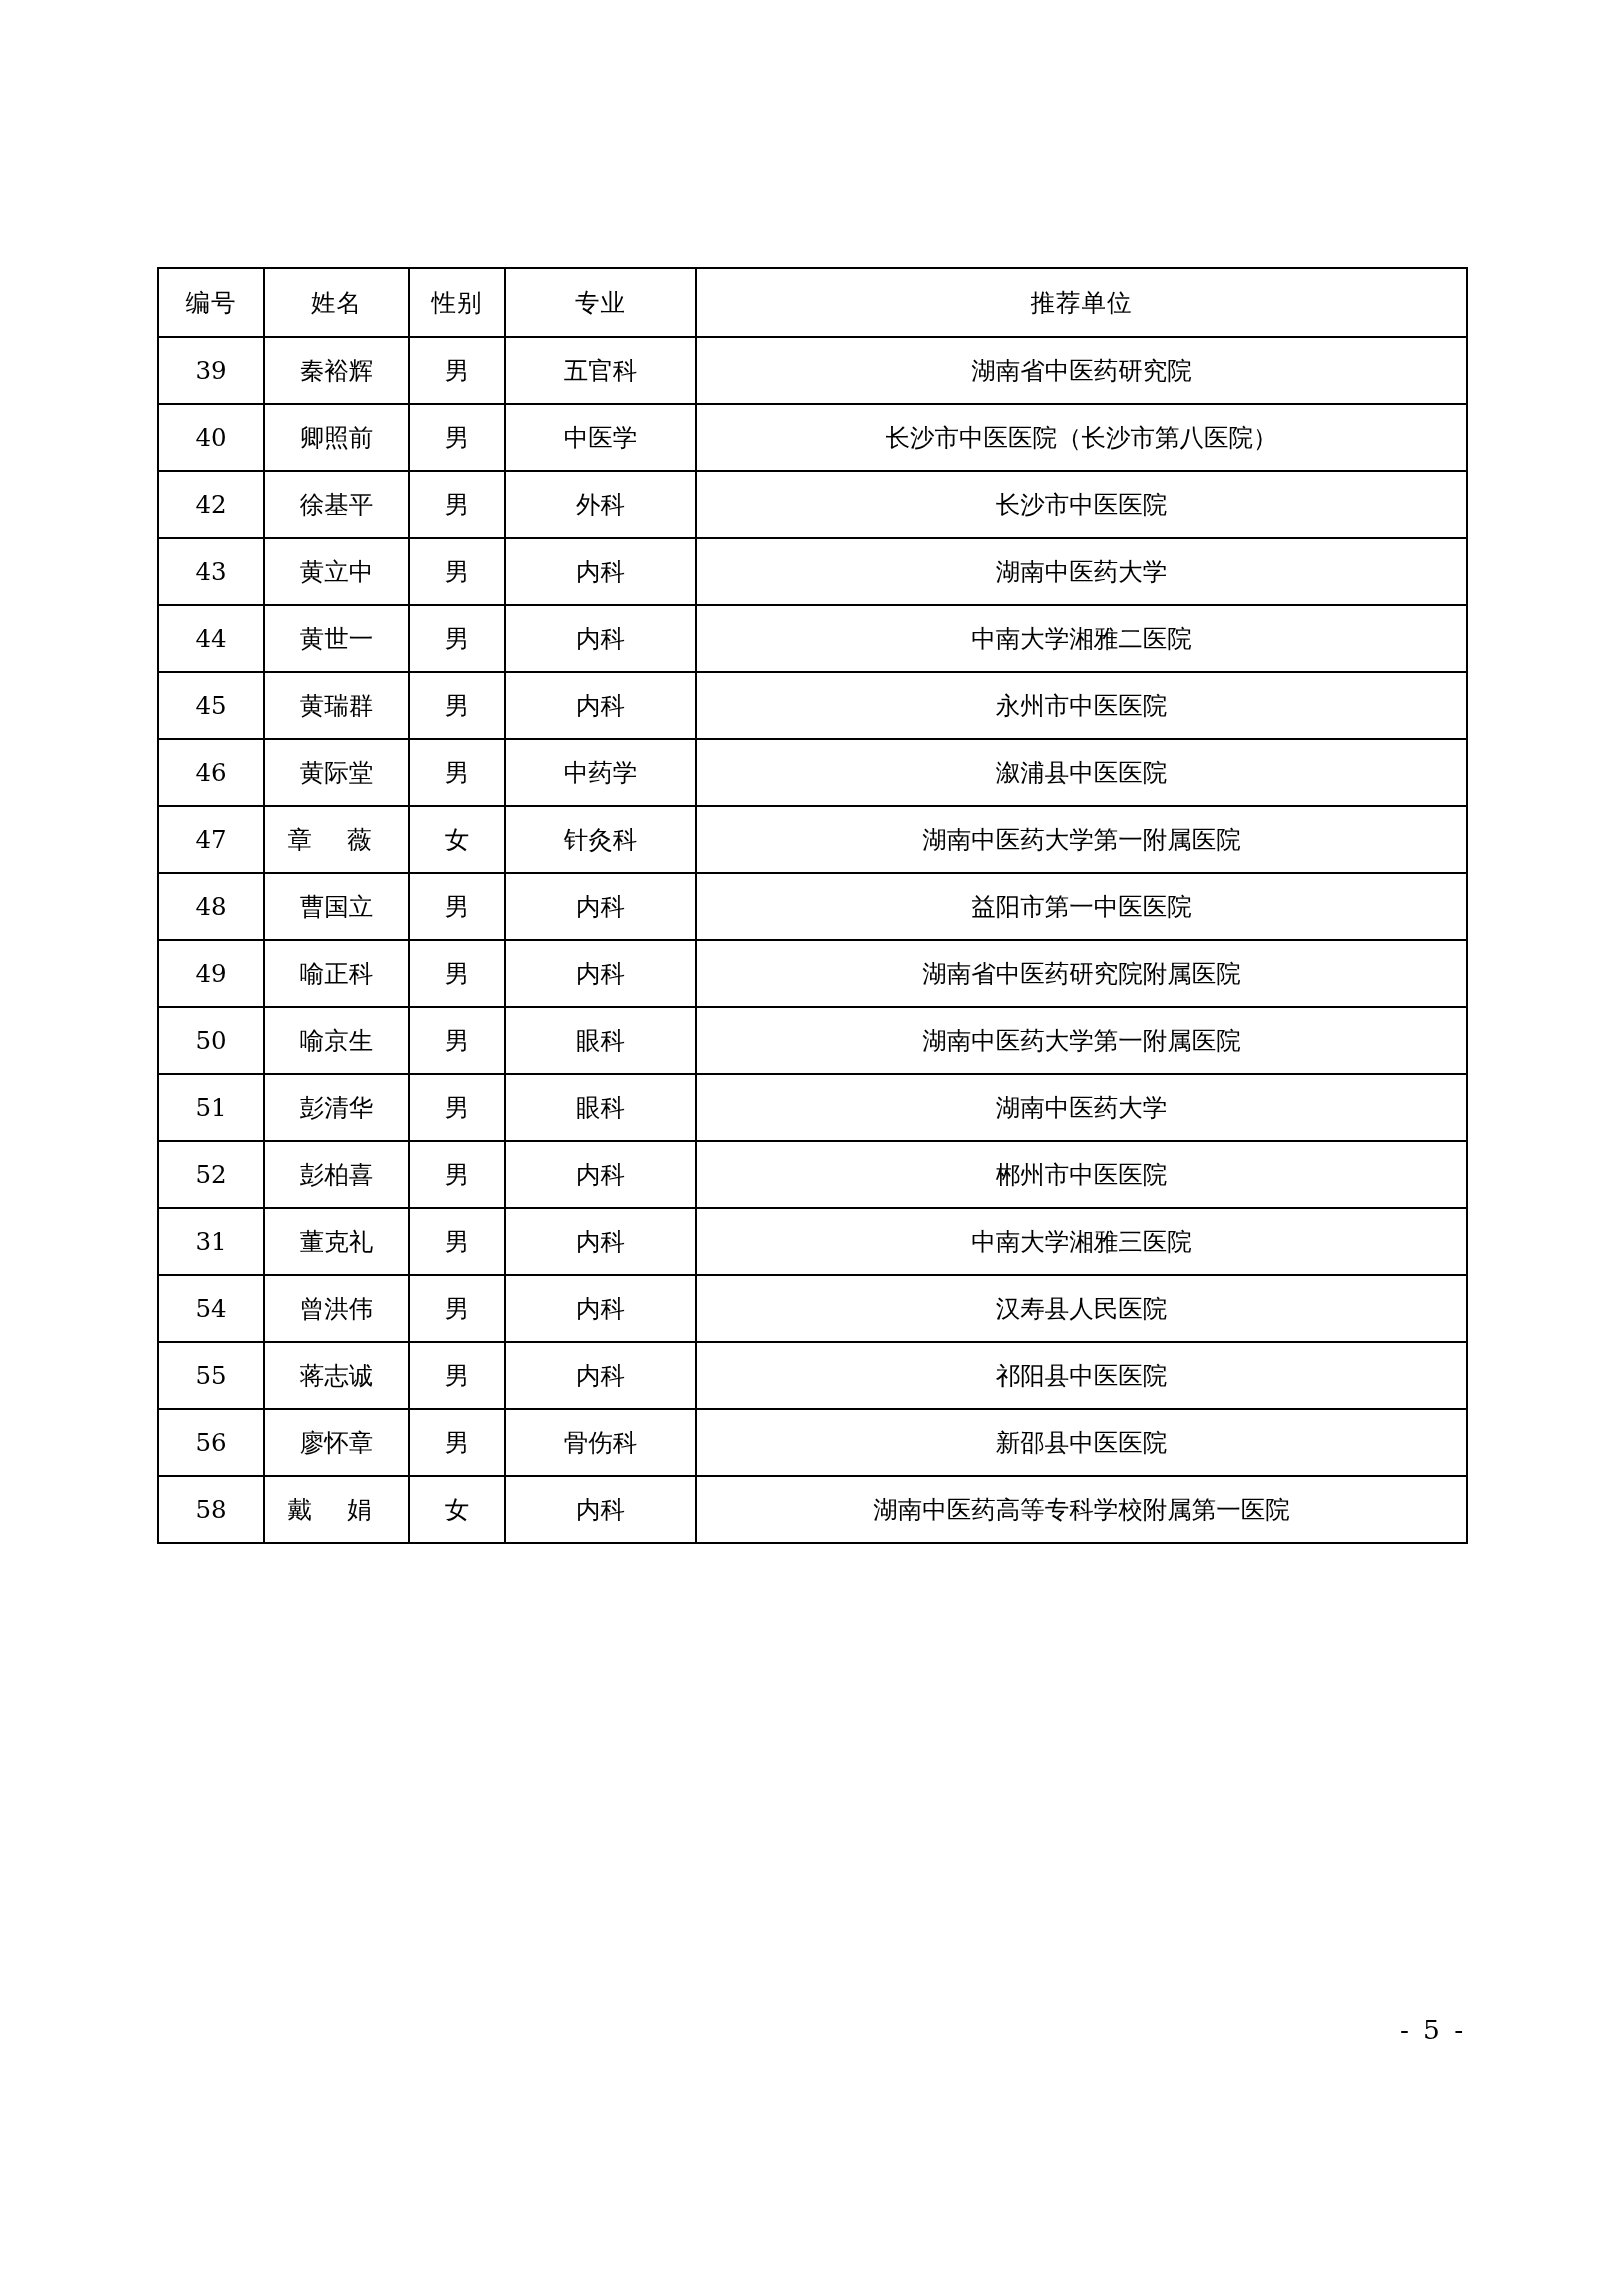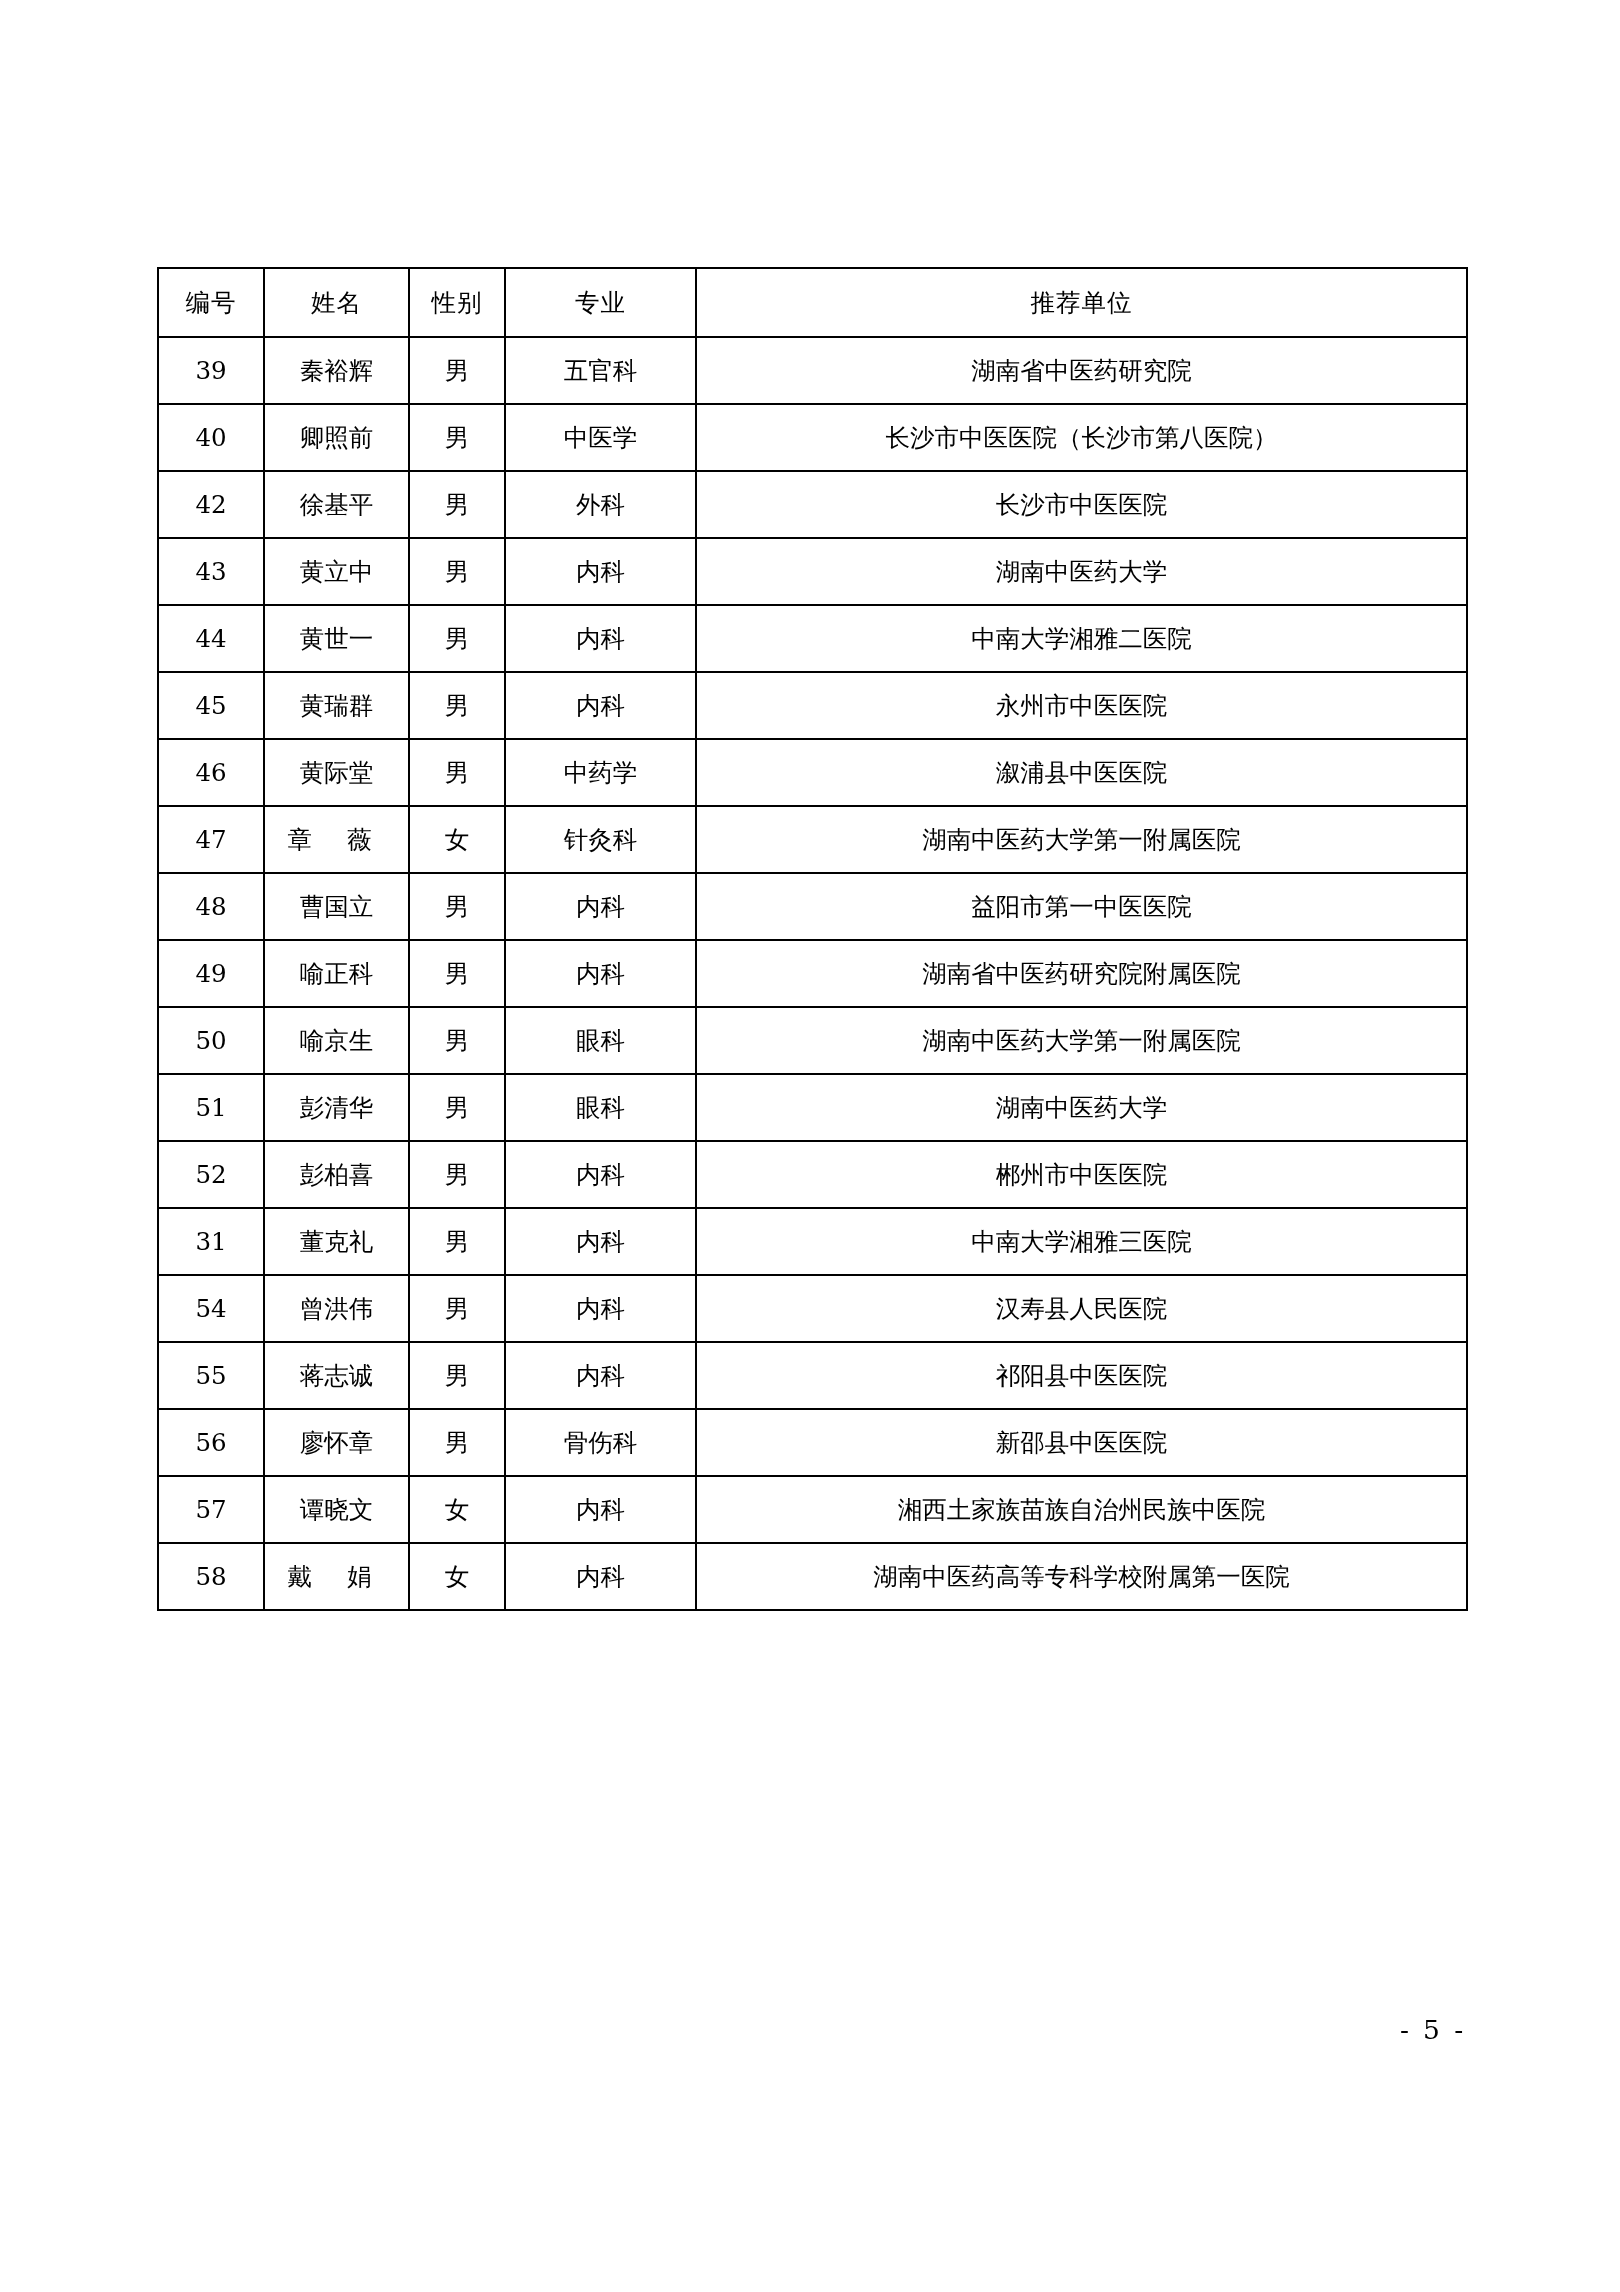--- a/index.html
+++ b/index.html
@@ -214,27 +214,20 @@
           <td>祁阳县中医医院</td>
         </tr>
         <tr>
           <td class="num">56</td>
           <td>廖怀章</td>
           <td>男</td>
           <td>骨伤科</td>
           <td>新邵县中医医院</td>
         </tr>
         <tr>
-          <td class="num">57</td>
-          <td>谭晓文</td>
-          <td>女</td>
-          <td>内科</td>
-          <td>湘西土家族苗族自治州民族中医院</td>
-        </tr>
-        <tr>
           <td class="num">58</td>
           <td class="name-2">戴 娟</td>
           <td>女</td>
           <td>内科</td>
           <td>湖南中医药高等专科学校附属第一医院</td>
         </tr>
       </tbody>
     </table>
   </div>
 

